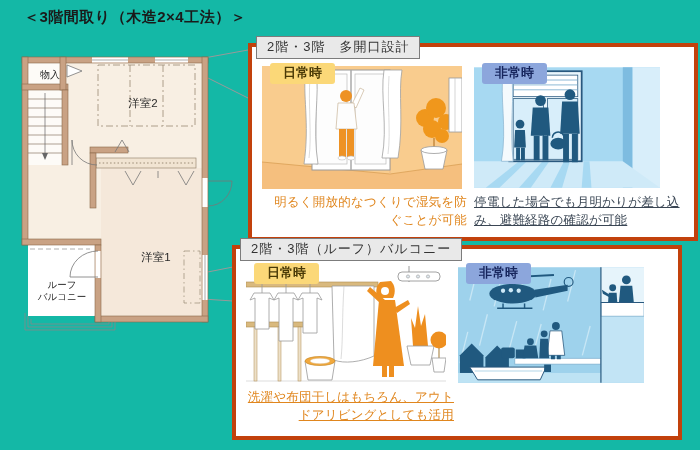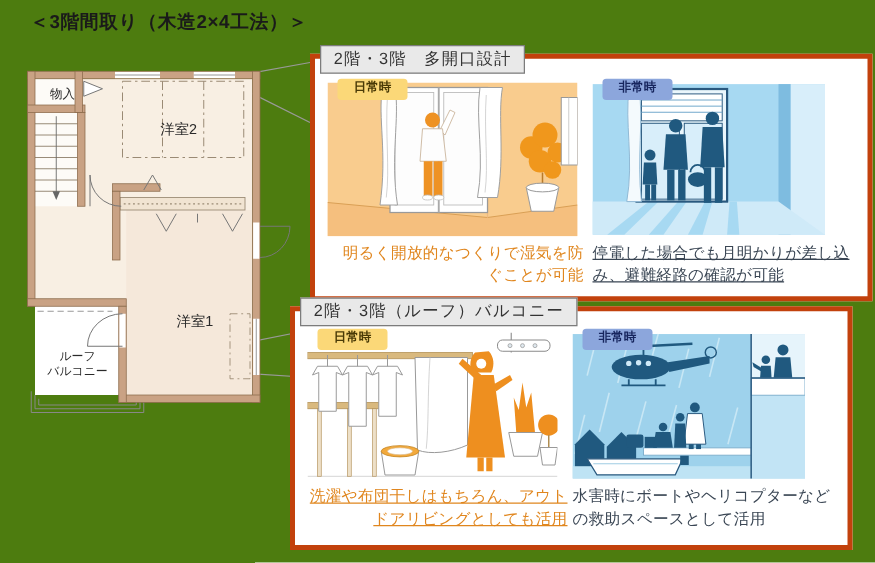--- a/index.html
+++ b/index.html
@@ -1,25 +1,25 @@
 <!DOCTYPE html>
 <html><head>
 <meta charset="utf-8">
 <style>
   html,body{margin:0;padding:0;background:#fff;}
-  .page{position:relative;width:700px;height:450px;background:#4d7c0f;overflow:hidden;
+  .page{position:relative;width:700px;height:450px;background:#14b8a6;overflow:hidden;
         font-family:"Liberation Sans","DejaVu Sans",sans-serif;}
   .title{position:absolute;left:24px;top:8px;font-size:15px;font-weight:bold;color:#1a1a1a;letter-spacing:.5px;}
   .overlay{position:absolute;left:0;top:0;width:700px;height:450px;pointer-events:none;}
   .panel{position:absolute;width:442px;background:#fff;border:4px solid #c2410c;}
   .panel-header{position:absolute;left:4px;top:-11px;background:#e9e9e9;border:1px solid #7c7c7c;
         padding:1px 10px 2px;font-size:13px;color:#333;letter-spacing:1px;line-height:1.4;white-space:nowrap;}
   .scene{position:absolute;}
   .scene svg{display:block;width:100%;height:100%;}
-  .tag{position:absolute;left:8px;top:-3px;padding:1px 13px 2px;font-size:10px;font-weight:bold;
+  .tag{position:absolute;left:8px;top:-3px;padding:1px 13px 2px;font-size:13px;font-weight:bold;
         border-radius:3px;line-height:1.4;white-space:nowrap;}
   .tag-normal{background:#FBD878;color:#4A3A06;}
   .tag-emergency{background:#8CA6DC;color:#17265E;}
   .caption{position:absolute;font-size:12.5px;line-height:1.42;letter-spacing:.2px;}
   .caption-normal{color:#E0861E;text-align:right;}
   .caption-emergency{color:#3A4654;}
   .plan{position:absolute;left:20px;top:55px;width:220px;height:280px;}
   .plan-label{fill:#2a2a2a;}
 </style>
 </head>
@@ -331,16 +331,15 @@
             <circle cx="62" cy="24" r="2.2" fill="#CFEAF8"></circle>
           <line x1="40" y1="42" x2="76" y2="42" stroke="#20597F" stroke-width="1.5"></line>
           <line x1="46" y1="37" x2="46" y2="42" stroke="#20597F" stroke-width="1.5"></line>
           <line x1="68" y1="37" x2="68" y2="42" stroke="#20597F" stroke-width="1.5"></line>
         </g>
       </svg>
       <span class="tag tag-emergency">非常時</span>
     </div>
 
     <div class="caption caption-normal" style="left:10px;top:140px;width:208px;text-decoration:underline;">洗濯や布団干しはもちろん、アウトドアリビングとしても活用</div>
-    <div class="caption caption-emergency" style="left:222px;top:140px;width:212px;">水害時にボートやヘリコプターなどの救助スペースとして活用</div>
   </div>
 
 </div>
 
 </body></html>

